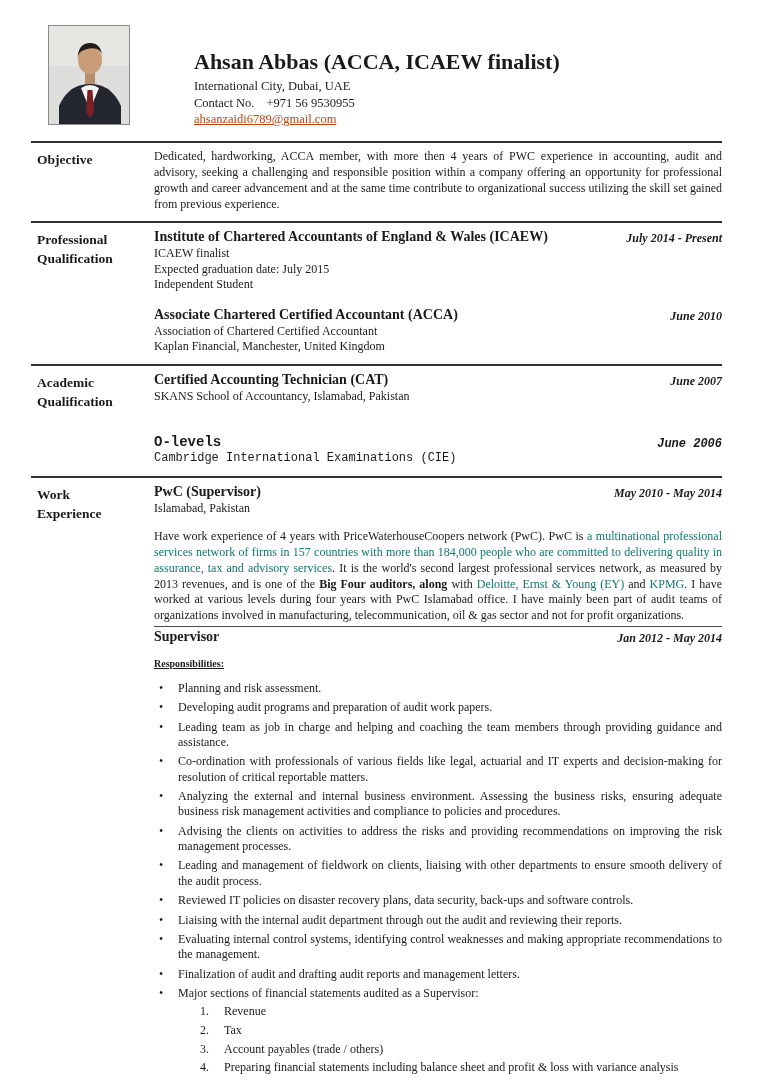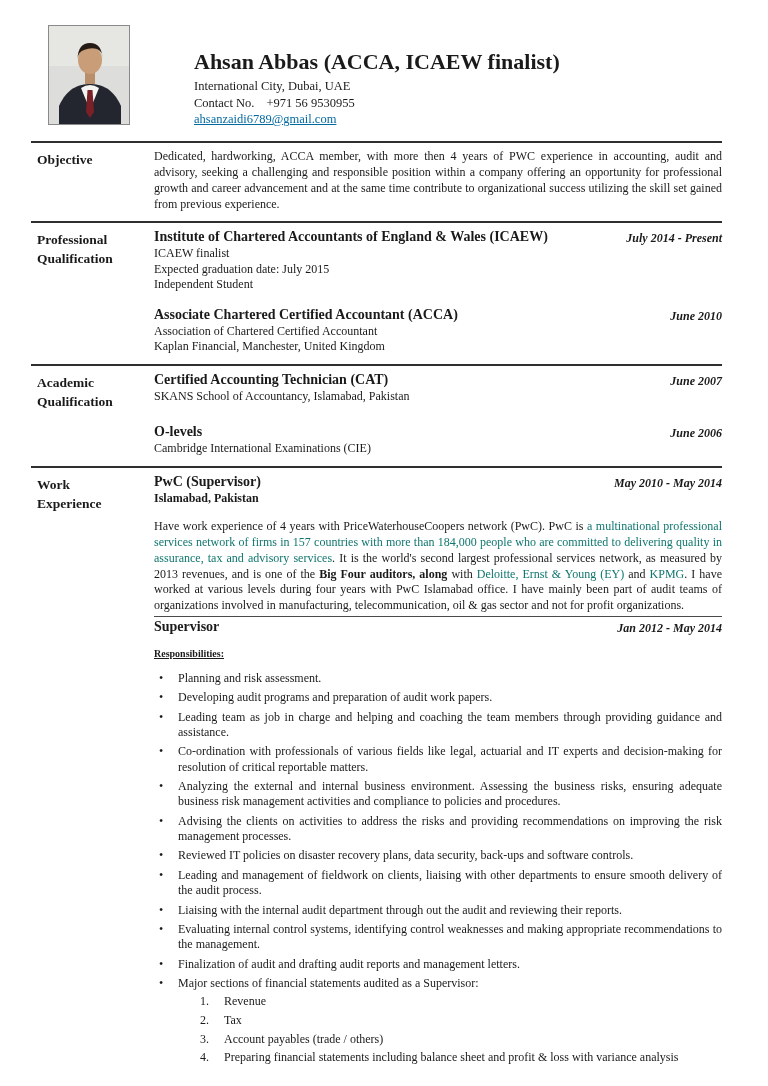--- a/index.html
+++ b/index.html
@@ -8,45 +8,45 @@
 
   
   .header { display:flex;gap:40px; }
   .photo { width:82px; height:100px; margin-left:17px; border:1px solid #8a8a8a; flex:none; background:#e3e3e0; }
   .photo svg { display:block; }
   .header-text { margin-left:24px; padding-top:24px; }
   h1.name { margin:0; font-size:22px; line-height:1.15; font-weight:bold; }
   .hinfo { font-size:12.5px; line-height:1.3; }
   .hinfo.first { margin-top:4px; }
   .contact-num { margin-left:12px; }
-  a.email { color:#0369a1; text-decoration:underline; font-size:12.5px; }
+  a.email { color:#c2410c; text-decoration:underline; font-size:12.5px; }
 
   
   .rule-full { height:2px; background:#2f2f2f; }
   .rule-header { margin-top:14px; }
   .rule-sec { margin-top:9px; }
   .thin-rule { height:1px; background:#4a4a4a; margin-top:2px; }
 
   
   .row { display:flex; padding-top:6px; }
   .label-col { width:123px; flex:none; padding-left:6px; padding-top:2px; font-weight:bold; font-size:13.5px; line-height:1.4; }
   .content-col { flex:1; min-width:0; }
 
   .entry-head { display:flex; justify-content:space-between; align-items:flex-end; }
   .entry-title { font-weight:bold; font-size:14px; line-height:1.2; }
   .entry-date { font-weight:bold; font-style:italic; font-size:12px; white-space:nowrap; margin-left:12px; }
   .body-line { font-size:12px; line-height:1.3; }
   .entry-gap { margin-top:14px; }
-  .entry-gap-lg { margin-top:20px; }
+  .entry-gap-lg { margin-top:30px;font-family:Liberation Mono, monospace; }
 
   .just { text-align:justify; font-size:12px; line-height:1.32; margin:0; }
   .gray { color:#0f766e; }
   .bold { font-weight:bold; }
 
-  .company-location { font-weight:bold; font-size:12px; line-height:1.3; }
+  .company-location { font-weight:normal; font-size:12px; line-height:1.3; }
   .summary { margin-top:13px; }
   .role-head { margin-top:2px; }
   .resp-heading { margin-top:12px; font-weight:bold; text-decoration:underline; font-size:10px; }
 
   ul.resp { margin:12px 0 0 0; padding:0; list-style:none; }
   ul.resp > li { position:relative; padding-left:24px; font-size:12px; line-height:1.28; margin-bottom:4px; text-align:justify; }
   ul.resp > li::before { content:"\2022"; position:absolute; left:5px; top:0; }
   ol.nums { margin:3px 0 0 22px; padding:0; list-style:none; }
   ol.nums li { font-size:12px; line-height:1.3; margin-bottom:3px; display:flex; }
   ol.nums .num { width:24px; flex:none; }
@@ -169,22 +169,22 @@
 
       <div class="resp-heading">Responsibilities:</div>
 
       <ul class="resp">
         <li>Planning and risk assessment.</li>
         <li>Developing audit programs and preparation of audit work papers.</li>
         <li>Leading team as job in charge and helping and coaching the team members through providing guidance and assistance.</li>
         <li>Co-ordination with professionals of various fields like legal, actuarial and IT experts and decision-making for resolution of critical reportable matters.</li>
         <li>Analyzing the external and internal business environment. Assessing the business risks, ensuring adequate business risk management activities and compliance to policies and procedures.</li>
         <li>Advising the clients on activities to address the risks and providing recommendations on improving the risk management processes.</li>
+        <li>Leading and management of fieldwork on clients, liaising with other departments to ensure smooth delivery of the audit process.</li>
         <li>Reviewed IT policies on disaster recovery plans, data security, back-ups and software controls.</li>
-        <li>Leading and management of fieldwork on clients, liaising with other departments to ensure smooth delivery of the audit process.</li>
         <li>Liaising with the internal audit department through out the audit and reviewing their reports.</li>
         <li>Evaluating internal control systems, identifying control weaknesses and making appropriate recommendations to the management.</li>
         <li>Finalization of audit and drafting audit reports and management letters.</li>
         <li>
           <span>Major sections of financial statements audited as a Supervisor:</span>
           <ol class="nums">
             <li>
                 <span class="num">1.</span>
                 <span>Revenue</span>
               </li>

